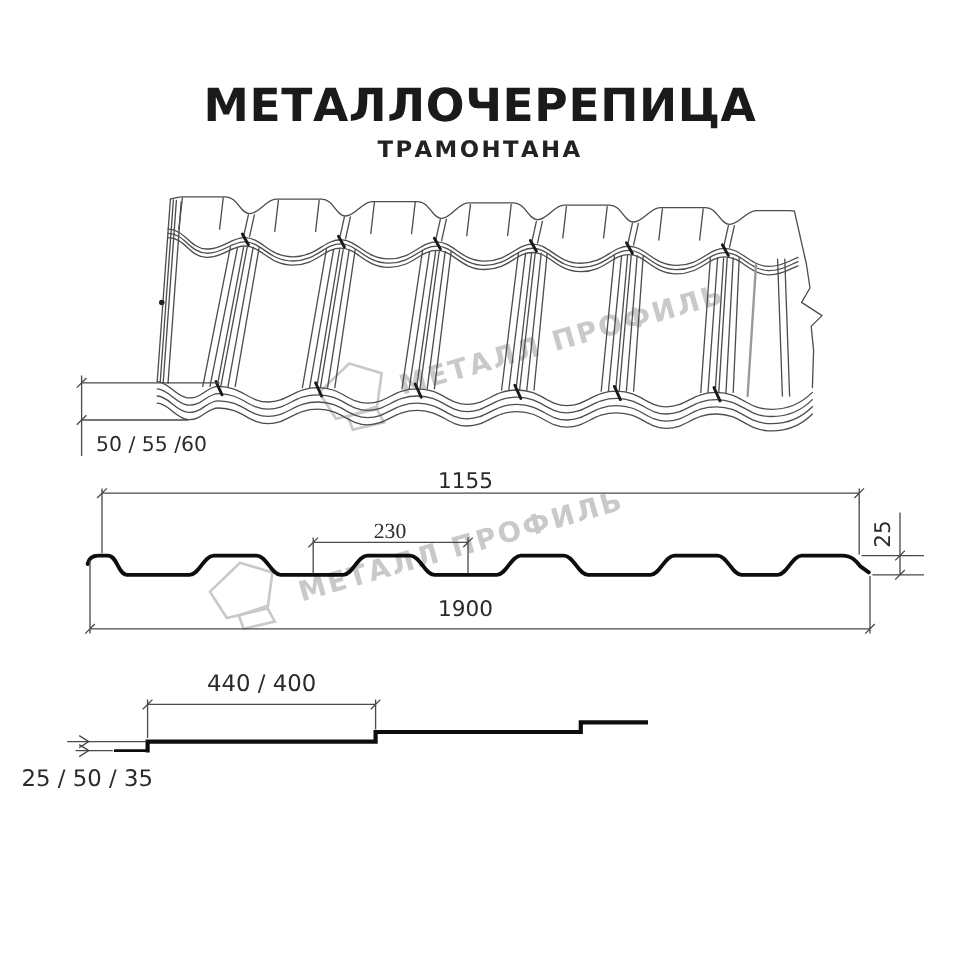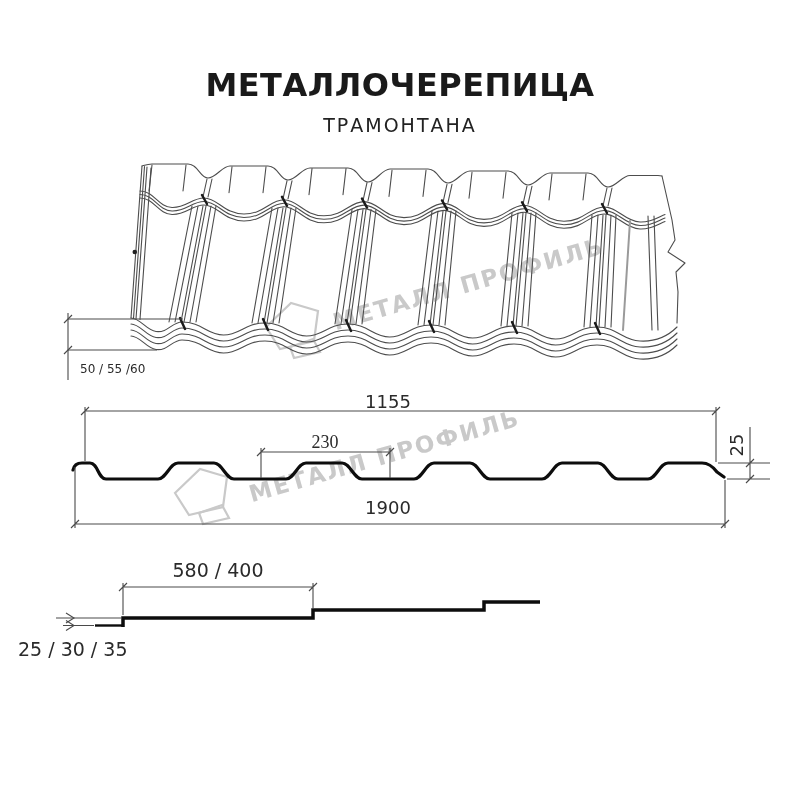--- a/index.html
+++ b/index.html
@@ -1,33 +1,33 @@
 <!DOCTYPE html>
 <html><head>
 <meta charset="utf-8">
 <style>
   html,body{margin:0;padding:0;background:#fff;}
   #stage{position:relative;width:800px;height:800px;background:#ffffff;overflow:hidden;
          font-family:"DejaVu Sans","Liberation Sans",sans-serif;}
   .abs{position:absolute;}
   
-  .title{left:0;top:66px;width:800px;text-align:center;font-size:32px;font-weight:800;
+  .title{left:0;top:66px;width:800px;text-align:center;font-size:38px;font-weight:800;
          letter-spacing:.5px;color:#1a1a1a;z-index:4;}
-  .subtitle{left:0;top:114px;width:800px;text-align:center;font-size:19px;font-weight:400;
+  .subtitle{left:0;top:114px;width:800px;text-align:center;font-size:19px;font-weight:700;
             letter-spacing:2px;color:#222;z-index:4;}
   .dim{color:#2a2a2a;font-size:18px;z-index:4;line-height:1.05;}
   .dim.center{text-align:center;}
   .dim-1155{left:358px;top:393px;width:60px;}
   .dim-230{left:295px;top:433px;width:60px;font-family:Liberation Serif, serif;}
   .dim-25{left:718px;top:437px;width:36px;height:16px;text-align:center;
           transform:rotate(-90deg);transform-origin:center center;}
   .dim-1195{left:358px;top:499px;width:60px;}
   .dim-350{left:163px;top:561px;width:110px;font-size:19px;}
   .dim-2530{left:18px;top:640px;width:120px;font-size:19px;}
-  .dim-5055{left:80px;top:363px;width:110px;font-size:12px;}
+  .dim-5055{left:80px;top:363px;width:110px;font-size:17px;}
   
   .wm-text{color:#c9c9c9;font-size:23px;font-weight:600;letter-spacing:2px;white-space:nowrap;
            z-index:1;transform-origin:left top;}
   .wm1{left:330px;top:310px;transform:rotate(-16deg);}
   .wm2{left:246px;top:482px;transform:rotate(-16deg);}
   svg.lineart{position:absolute;left:0;top:0;z-index:2;}
   svg.wmlogo{position:absolute;z-index:1;}
 </style>
 </head>
 <body>
@@ -164,16 +164,16 @@
   <div class="abs title">МЕТАЛЛОЧЕРЕПИЦА</div>
   <div class="abs subtitle">ТРАМОНТАНА</div>
 
   <div class="abs dim dim-5055">50 / 55 /60</div>
 
   <div class="abs dim center dim-1155">1155</div>
   <div class="abs dim center dim-230">230</div>
   <div class="abs dim dim-25">25</div>
   <div class="abs dim center dim-1195">1900</div>
 
-  <div class="abs dim center dim-350">580 / 400</div>
-  <div class="abs dim dim-2530">25 / 30 / 35</div>
+  <div class="abs dim center dim-350">440 / 400</div>
+  <div class="abs dim dim-2530">25 / 50 / 35</div>
 
 </div>
 
 </body></html>

